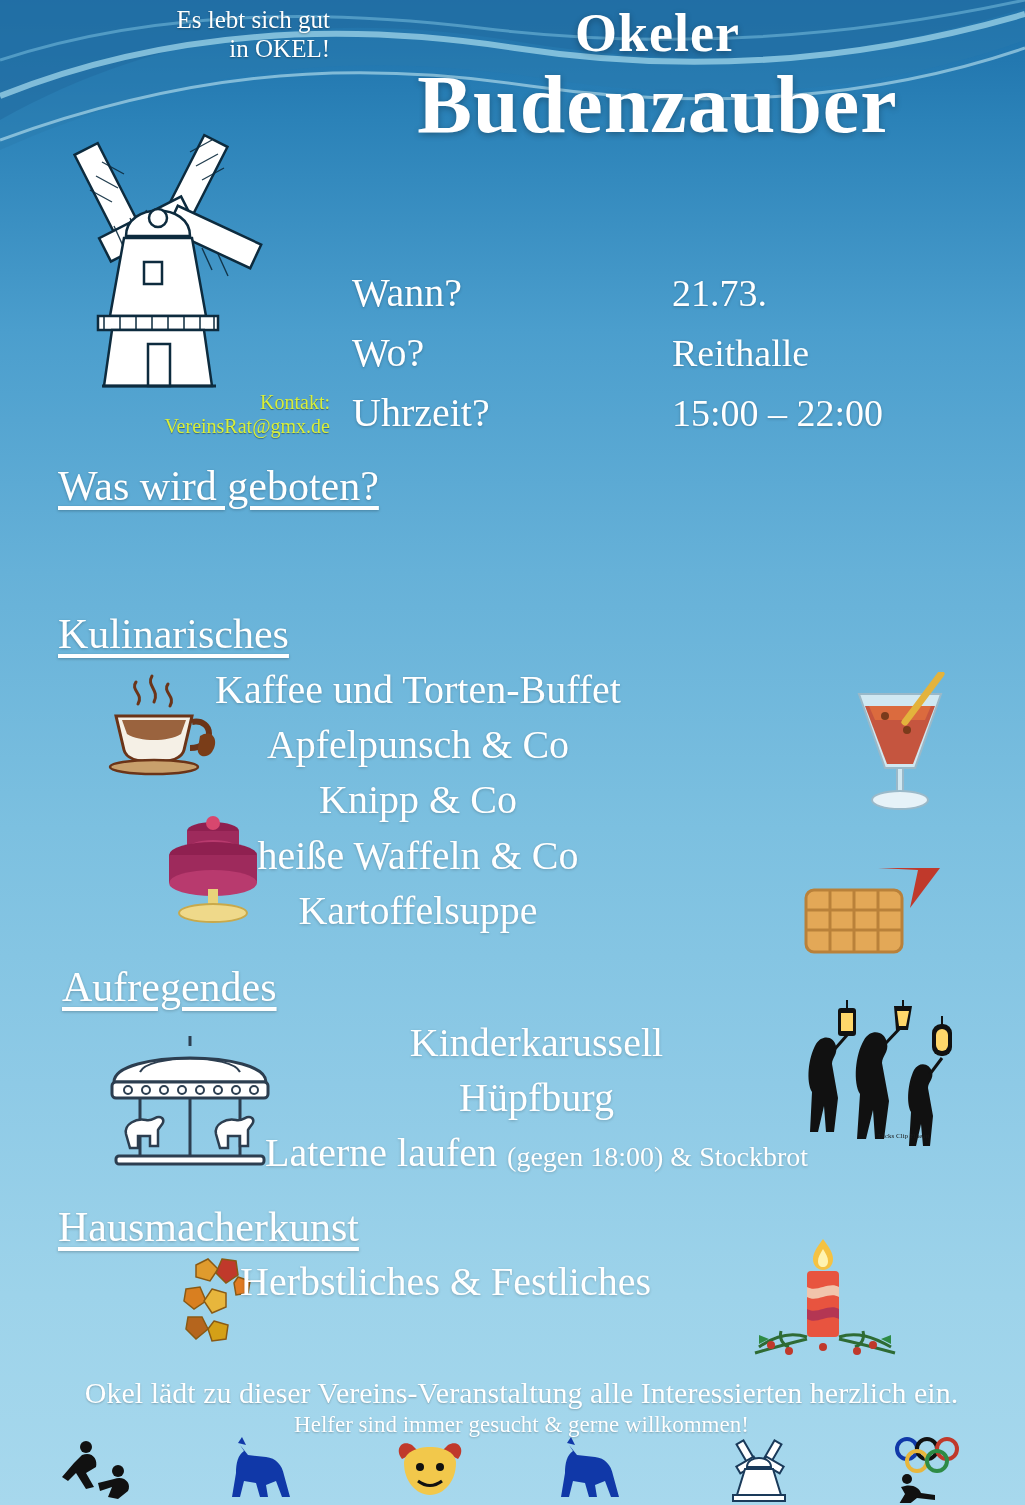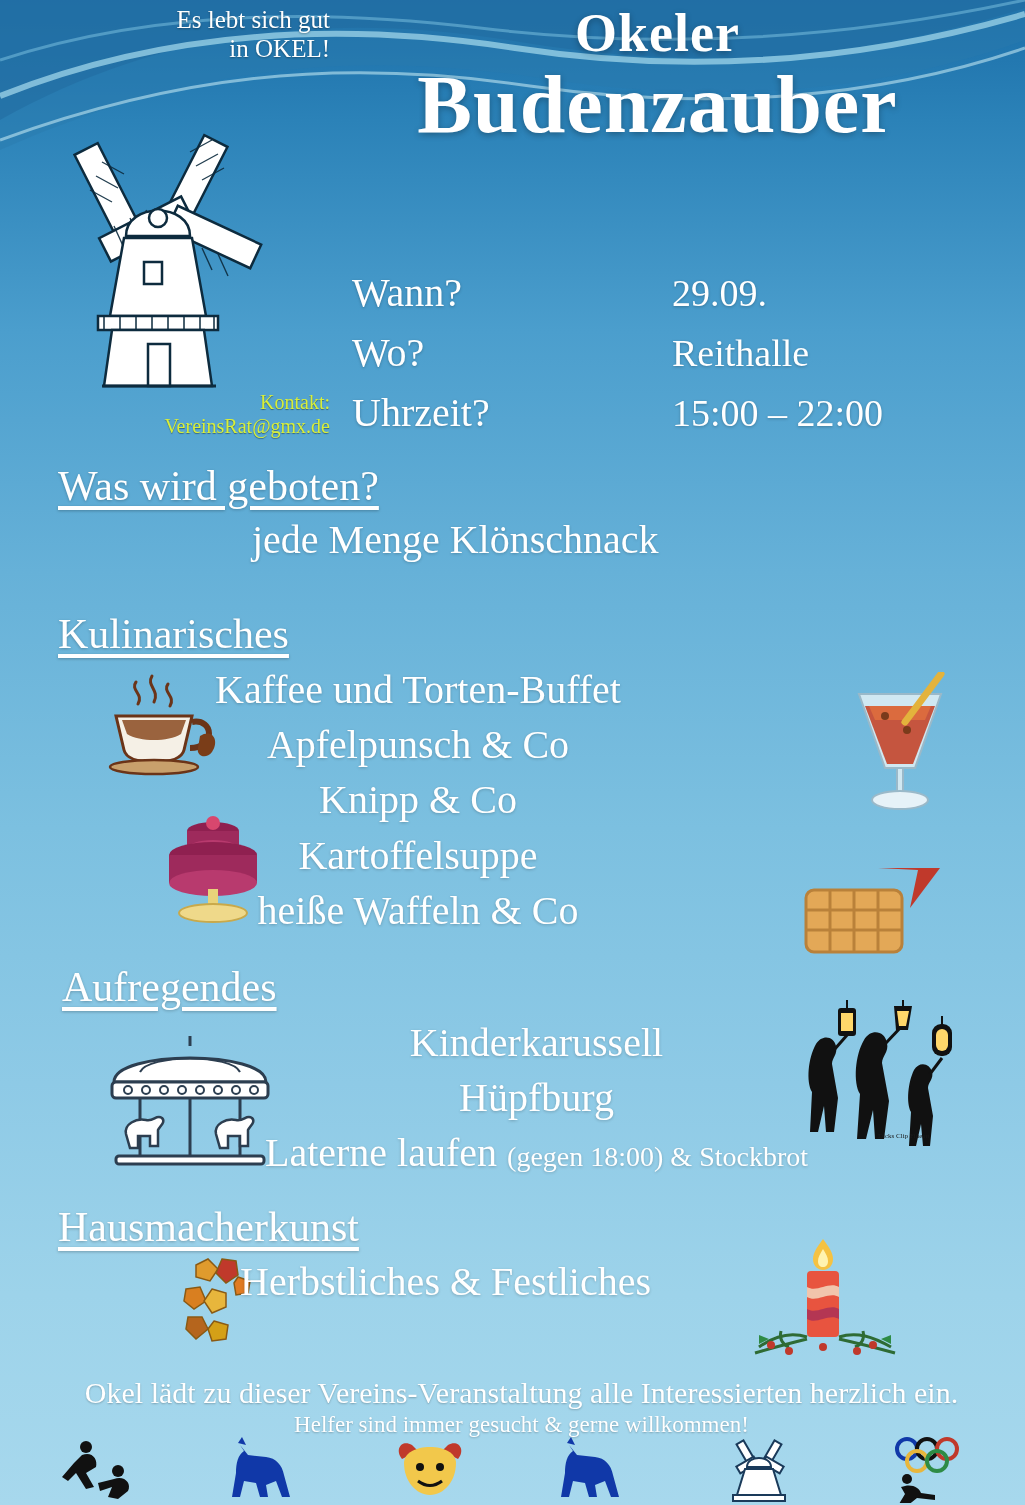--- a/index.html
+++ b/index.html
@@ -275,42 +275,41 @@
   </div>
 
   <div class="title-block">
     <div class="title-line1">Okeler</div>
     <div class="title-line2">Budenzauber</div>
   </div>
 
   <div class="facts">
     <div class="fact-row">
       <div class="fact-q">Wann?</div>
-      <div class="fact-a">29.09.</div>
+      <div class="fact-a">21.73.</div>
     </div>
     <div class="fact-row">
       <div class="fact-q">Wo?</div>
       <div class="fact-a">Reithalle</div>
     </div>
     <div class="fact-row">
       <div class="fact-q">Uhrzeit?</div>
       <div class="fact-a">15:00 – 22:00</div>
     </div>
   </div>
 
   <div class="heading h-offered">Was wird geboten?</div>
-  <div class="sub-line l-offered">jede Menge Klönschnack</div>
 
   <div class="heading h-culinary">Kulinarisches</div>
   <div class="culinary-list">
     <div>Kaffee und Torten-Buffet</div>
     <div>Apfelpunsch &amp; Co</div>
     <div>Knipp &amp; Co</div>
+    <div>heiße Waffeln &amp; Co</div>
     <div>Kartoffelsuppe</div>
-    <div>heiße Waffeln &amp; Co</div>
   </div>
 
   <div class="art art-coffee">
     <svg width="130" height="110" viewBox="0 0 130 110">
       <g fill="none" stroke="#6b3418" stroke-width="3" stroke-linecap="round">
         <path d="M40,14 C34,22 48,26 42,36"></path>
         <path d="M56,8 C50,18 64,22 58,34"></path>
         <path d="M72,16 C66,24 80,28 74,38"></path>
       </g>
       <path d="M20,48 L96,48 L88,82 C86,90 76,94 58,94 C40,94 30,90 28,82 Z" fill="#f5f0e6" stroke="#6b3418" stroke-width="3"></path>

